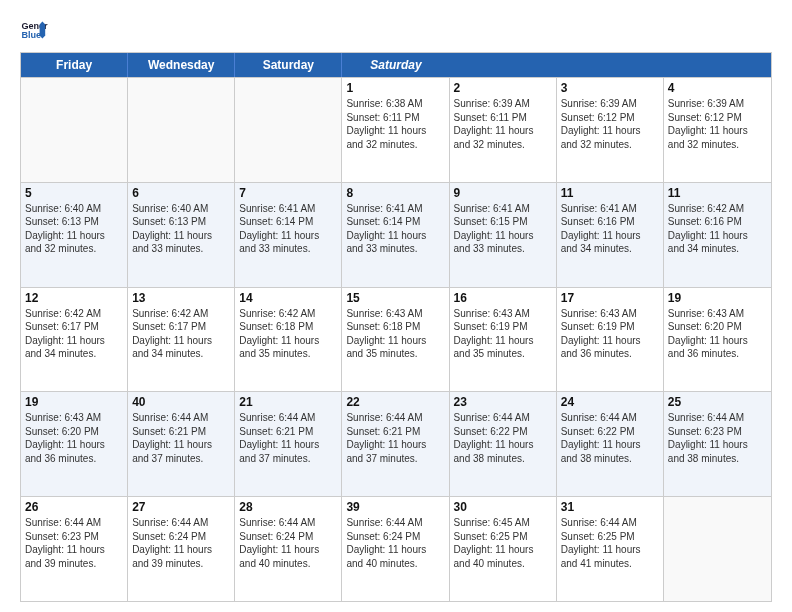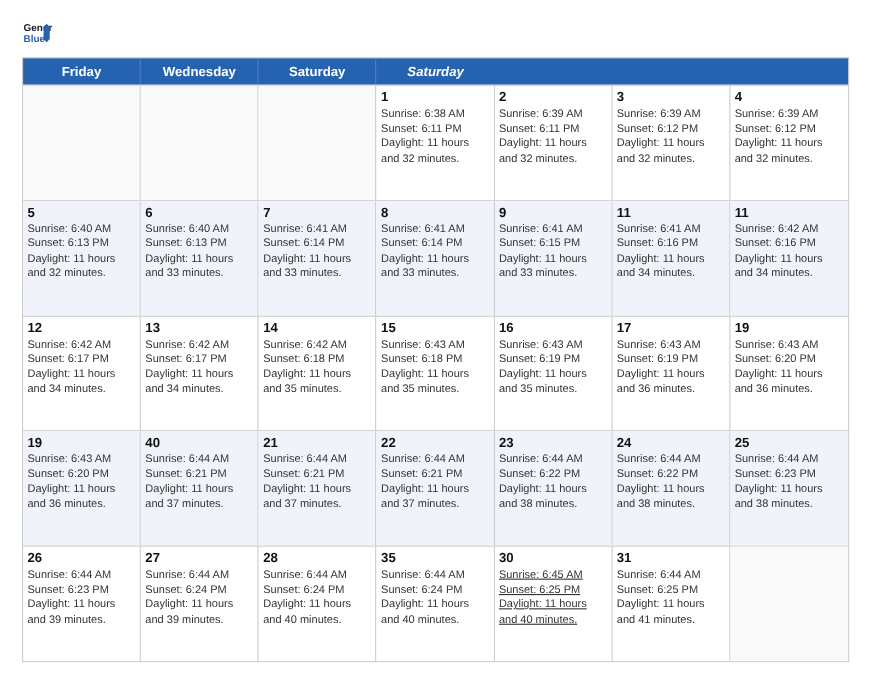--- a/index.html
+++ b/index.html
@@ -306,28 +306,28 @@
 Sunset: 6:24 PM
 Daylight: 11 hours and 39 minutes.</div>
           </div>
           <div class="cal-cell">
             <div class="day-num">28</div>
             <div class="cell-text" style="white-space: pre-line;">Sunrise: 6:44 AM
 Sunset: 6:24 PM
 Daylight: 11 hours and 40 minutes.</div>
           </div>
           <div class="cal-cell">
-            <div class="day-num">35</div>
+            <div class="day-num">39</div>
             <div class="cell-text" style="white-space: pre-line;">Sunrise: 6:44 AM
 Sunset: 6:24 PM
 Daylight: 11 hours and 40 minutes.</div>
           </div>
           <div class="cal-cell">
             <div class="day-num">30</div>
-            <div class="cell-text" style="white-space: pre-line; text-decoration: underline;">Sunrise: 6:45 AM
+            <div class="cell-text" style="white-space: pre-line;">Sunrise: 6:45 AM
 Sunset: 6:25 PM
 Daylight: 11 hours and 40 minutes.</div>
           </div>
           <div class="cal-cell">
             <div class="day-num">31</div>
             <div class="cell-text" style="white-space: pre-line;">Sunrise: 6:44 AM
 Sunset: 6:25 PM
 Daylight: 11 hours and 41 minutes.</div>
           </div>
           <div class="cal-cell empty"></div>

